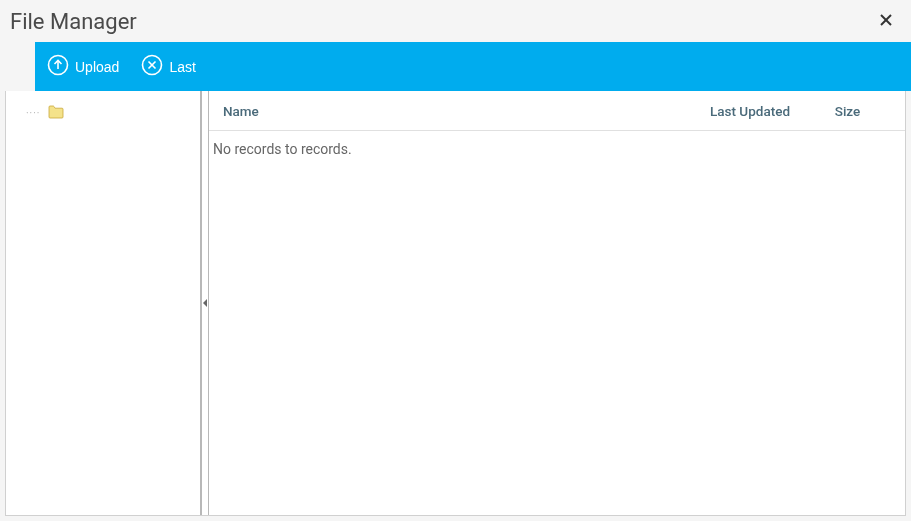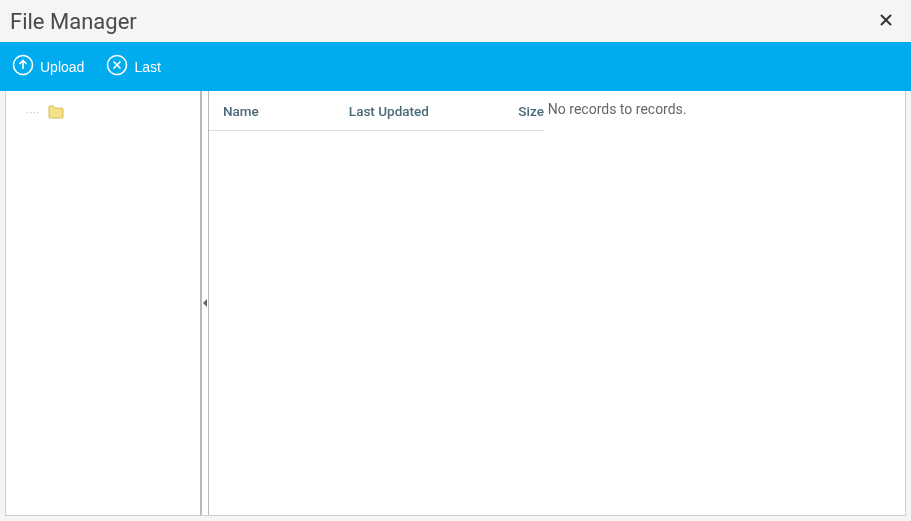--- a/index.html
+++ b/index.html
@@ -42,20 +42,21 @@
       line-height: 1;
       font-weight: bold;
     }
     .toolbar {
       height: 49px;
       background: #00acee;
       display: flex;
       align-items: center;
       padding: 0 10px;
       gap: 18px;
+      margin-left: 35px;
     }
     .toolbar-btn {
       display: inline-flex;
       align-items: center;
       gap: 6px;
       color: #fff;
       font-size: 14px;
       cursor: pointer;
       background: transparent;
       border: none;
@@ -115,21 +116,21 @@
       transform: translate(-50%, -50%);
       width: 0;
       height: 0;
       border-top: 4px solid transparent;
       border-bottom: 4px solid transparent;
       border-right: 4px solid #666;
     }
     .content-panel {
       flex: 1;
       display: flex;
-      flex-direction: row;
+      flex-direction: column;
       background: #fff;
     }
     .table-header {
       display: flex;
       height: 40px;
       align-items: center;
       border-bottom: 1px solid #e0e0e0;
       color: #4a6a7a;
       font-size: 13.5px;
       font-weight: 500;
@@ -137,21 +138,21 @@
     .col-name {
       flex: 1;
       padding-left: 14px;
     }
     .col-updated {
       width: 170px;
       text-align: right;
     }
     .col-size {
       width: 115px;
-      text-align: right;
+      text-align: center;
     }
     .table-body {
       flex: 1;
       padding: 10px 4px;
     }
     .empty-msg {
       font-size: 14px;
       color: #666;
     }
   </style>

